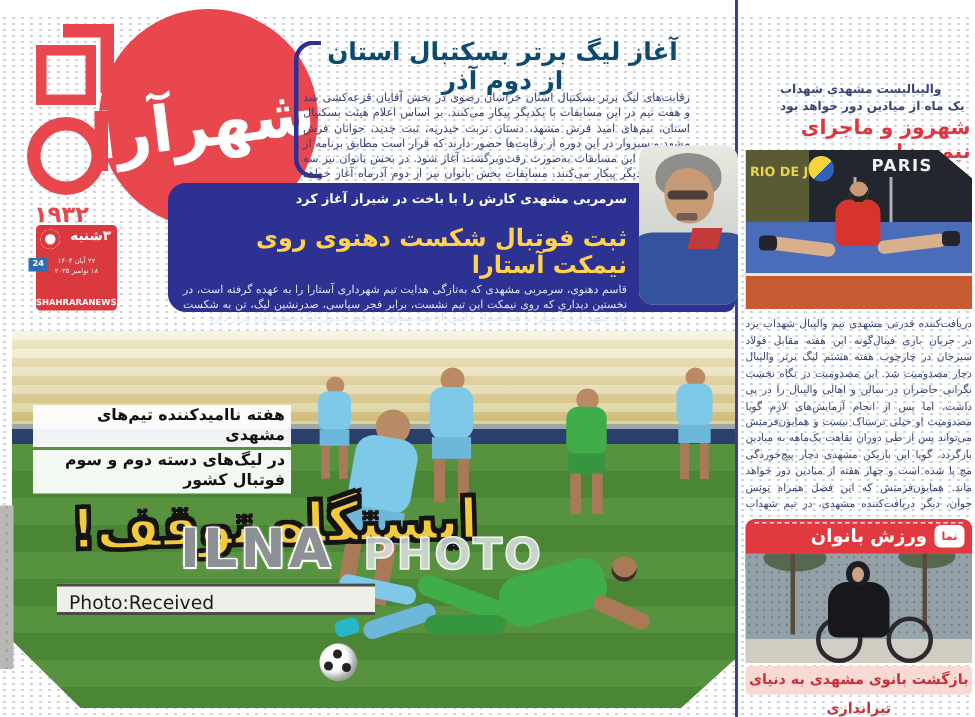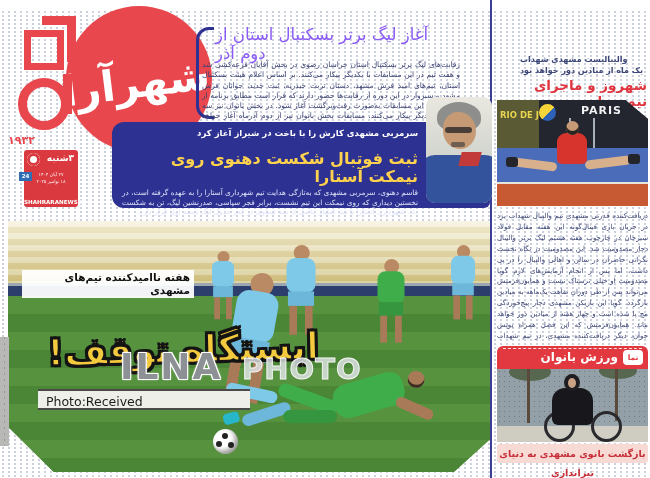--- a/index.html
+++ b/index.html
@@ -17,37 +17,37 @@
   .logo-circle{left:66px;top:6px;width:146px;height:146px;border-radius:50%;background:#e8474d;}
   .logo-callig{left:70px;top:38px;width:140px;height:90px;color:#fff;font-size:42px;font-weight:bold;
     text-align:center;transform:rotate(-7deg);line-height:90px;}
   .logo-tail{left:128px;top:146px;width:9px;height:58px;background:#e8474d;border-radius:5px;transform:rotate(12deg);}
   .kufic{left:18px;top:16px;width:58px;height:114px;}
   .kufic .k1{position:absolute;right:0;top:0;width:34px;height:9px;background:#e8474d;}
   .kufic .k2{position:absolute;right:0;top:0;width:9px;height:46px;background:#e8474d;}
   .kufic .k3{position:absolute;left:6px;top:14px;width:26px;height:26px;border:7px solid #e8474d;}
   .kufic .k4{position:absolute;left:0;top:62px;width:34px;height:34px;border:9px solid #e8474d;border-radius:50%;}
   .kufic .k5{position:absolute;right:4px;top:58px;width:9px;height:40px;background:#e8474d;}
-  .issue-number{left:8px;top:134px;width:66px;text-align:left;color:#e8474d;font-weight:bold;
-    font-size:11px;letter-spacing:5px;}
+  .issue-number{left:8px;top:134px;width:66px;text-align:center;color:#e8474d;font-weight:bold;
+    font-size:15px;letter-spacing:5px;}
   .date-box{left:24px;top:150px;width:54px;height:57px;background:#d9393f;border-radius:3px;color:#fff;}
   .date-circle{position:absolute;left:3px;top:3px;width:13px;height:13px;background:#fff;border-radius:50%;
     box-shadow:inset 0 0 0 3px #d9393f, inset 0 0 0 5px #fff;}
   .date-day{position:absolute;right:4px;top:3px;font-size:9px;font-weight:bold;direction:rtl;}
   .date-l{position:absolute;width:100%;text-align:center;font-size:4.6px;direction:rtl;opacity:.95;}
   .date-l1{top:22px;} .date-l2{top:29px;}
   .date-site{position:absolute;bottom:2px;width:100%;text-align:center;font-size:5.6px;font-weight:bold;}
   .badge-24{position:absolute;left:-5px;top:22px;width:13px;height:9px;background:#2f6db5;color:#fff;
     font-size:5.5px;text-align:center;line-height:9px;font-weight:bold;}
 
   
   .bracket{left:196px;top:27px;width:15px;height:86px;border-left:3px solid #2e3192;
     border-top:3px solid #2e3192;border-bottom:3px solid #2e3192;border-radius:13px 0 0 13px;}
-  .bb-headline{left:215px;top:26px;width:240px;font-size:16.5px;font-weight:normal;color:#8b5cf6;
-    text-align:left;direction:rtl;line-height:1.15;}
+  .bb-headline{left:215px;top:26px;width:240px;font-size:16.5px;font-weight:bold;color:#0c4a6e;
+    text-align:center;direction:rtl;line-height:1.15;}
   .bb-body{left:202px;top:60px;width:258px;font-size:7.5px;line-height:10.3px;color:#3c4273;
     text-align:justify;direction:rtl;}
 
   
   .banner{left:112px;top:122px;width:378px;height:86px;background:#2d3192;border-radius:12px 6px 6px 12px;}
   .banner-inner{position:absolute;left:10px;right:72px;top:6px;bottom:5px;direction:rtl;text-align:right;color:#fff;}
   .banner-kicker{font-size:8.5px;font-weight:bold;margin-bottom:12px;}
   .banner-headline{font-size:16px;font-weight:bold;color:#ffd24d;margin-bottom:3px;line-height:1.1;}
   .banner-body{font-size:7.3px;line-height:9.4px;text-align:justify;color:#dfe3f8;}
   .coach{left:426px;top:97px;width:66px;height:106px;border-radius:9px;overflow:hidden;
@@ -266,21 +266,21 @@
         <div class="s-head"></div>
     </div>
     <div class="ball">
         <i class="b1"></i>
         <i class="b2"></i>
         <i class="b3"></i>
       </div>
   </div>
   <div class="abs overlay-lines" dir="rtl">
     <span>هفته ناامیدکننده تیم‌های مشهدی</span><br>
-    <br>
+    <span>در لیگ‌های دسته دوم و سوم فوتبال کشور</span><br>
   </div>
   <div class="abs big-title" dir="rtl">ایستگاه توقف!</div>
   <div class="abs wm-photo">PHOTO</div>
   <div class="abs wm-ilna">ILNA</div>
   <div class="abs credit">Photo:Received</div>
   <div class="abs side-strip"></div>
 
   <div class="abs vb-kicker" dir="rtl">
     <div>والیبالیست مشهدی شهداب</div>
     <div>یک ماه از میادین دور خواهد بود</div>

